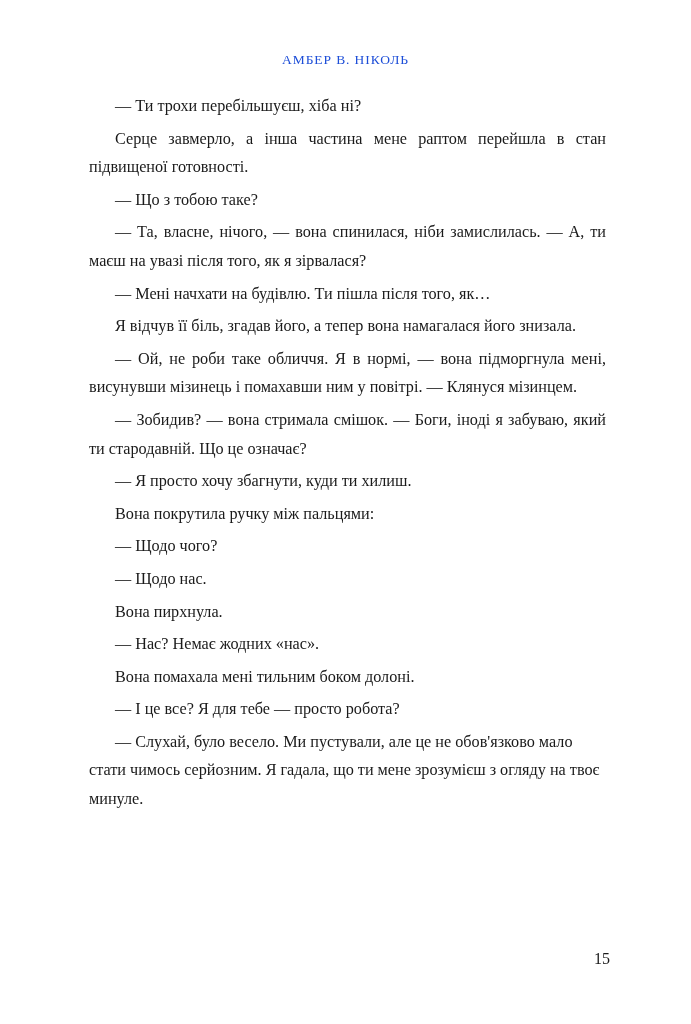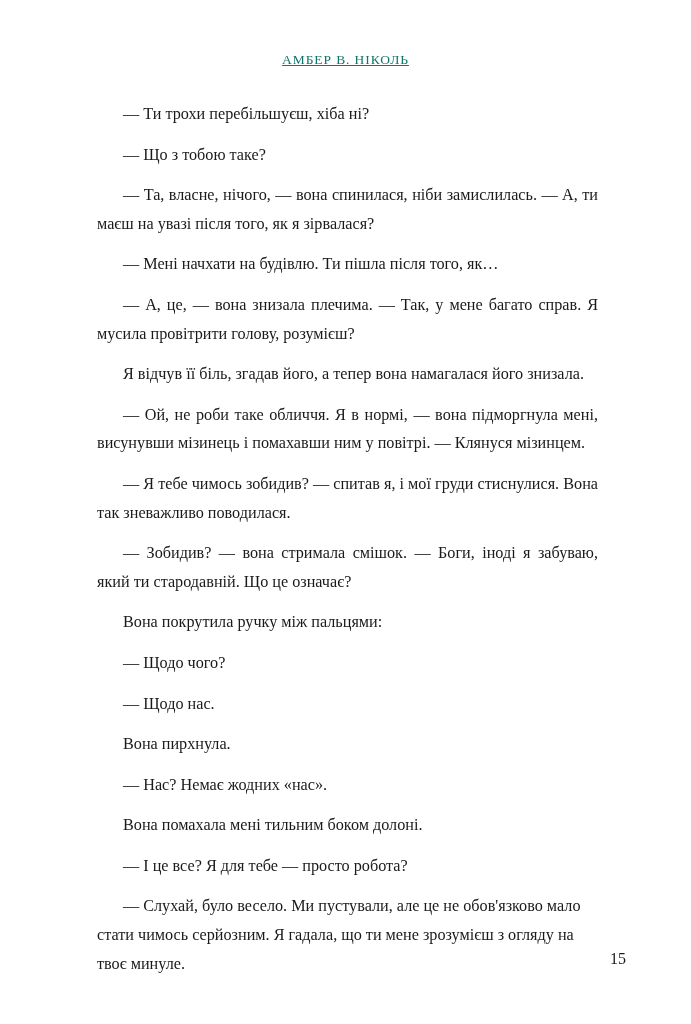--- a/index.html
+++ b/index.html
@@ -26,81 +26,79 @@
 
   
   .running-head {
     position: absolute;
     top: 52px;
     left: 0;
     width: 691px;
     text-align: center;
     font-size: 13.5px;
     letter-spacing: 0.9px;
-    color: #0f766e;
+    color: #1d4ed8;
     font-variant: small-caps;
     text-transform: uppercase;
     font-weight: 400;
-    text-decoration: underline;
   }
 
   
   .textblock {
     position: absolute;
     top: 88px;
     left: 85px;
     width: 525px;
     font-size: 16.2px;
     line-height: 28.6px;
     text-align: justify;
     text-justify: inter-word;
     hyphens: manual;
     -webkit-hyphens: manual;
   }
 
   .textblock p {
-    margin: 12px;
+    margin: 4px;
     text-indent: 26px;
     text-align: justify;
   }
 
   
   .textblock p:last-child {
     text-align: left;
   }
 
   
   .folio {
     position: absolute;
     left: 0;
     top: 950px;
     width: 610px;
     text-align: right;
     font-size: 16px;
     color: #1a1a1a;
-    margin-left: 16px;
   }
 </style>
 </head>
 <body>
 
 <div class="page">
 
   <div class="running-head">АМБЕР В. НІКОЛЬ</div>
 
   <div class="textblock">
       <p>— Ти трохи перебільшуєш, хіба ні?</p>
+      <p>Серце завмерло, а інша частина мене раптом перейшла в стан підвищеної готовності.</p>
       <p>— Що з тобою таке?</p>
       <p>— Та, власне, нічого, — вона спинилася, ніби замислилась. — А, ти маєш на увазі після того, як я зірвалася?</p>
       <p>— Мені начхати на будівлю. Ти пішла після того, як…</p>
-      <p>— А, це, — вона знизала плечима. — Так, у мене багато справ. Я мусила провітрити голову, розумієш?</p>
       <p>Я відчув її біль, згадав його, а тепер вона намагалася його знизала.</p>
       <p>— Ой, не роби таке обличчя. Я в нормі, — вона підморгнула мені, висунувши мізинець і помахавши ним у повітрі. — Клянуся мізинцем.</p>
-      <p>— Я тебе чимось зобидив? — спитав я, і мої груди стиснулися. Вона так зневажливо поводилася.</p>
       <p>— Зобидив? — вона стримала смішок. — Боги, іноді я забуваю, який ти стародавній. Що це означає?</p>
+      <p>— Я просто хочу збагнути, куди ти хилиш.</p>
       <p>Вона покрутила ручку між пальцями:</p>
       <p>— Щодо чого?</p>
       <p>— Щодо нас.</p>
       <p>Вона пирхнула.</p>
       <p>— Нас? Немає жодних «нас».</p>
       <p>Вона помахала мені тильним боком долоні.</p>
       <p>— І це все? Я для тебе — просто робота?</p>
       <p>— Слухай, було весело. Ми пустували, але це не обов'язково мало стати чимось серйозним. Я гадала, що ти мене зрозумієш з огляду на твоє минуле.</p>
     </div>
 

